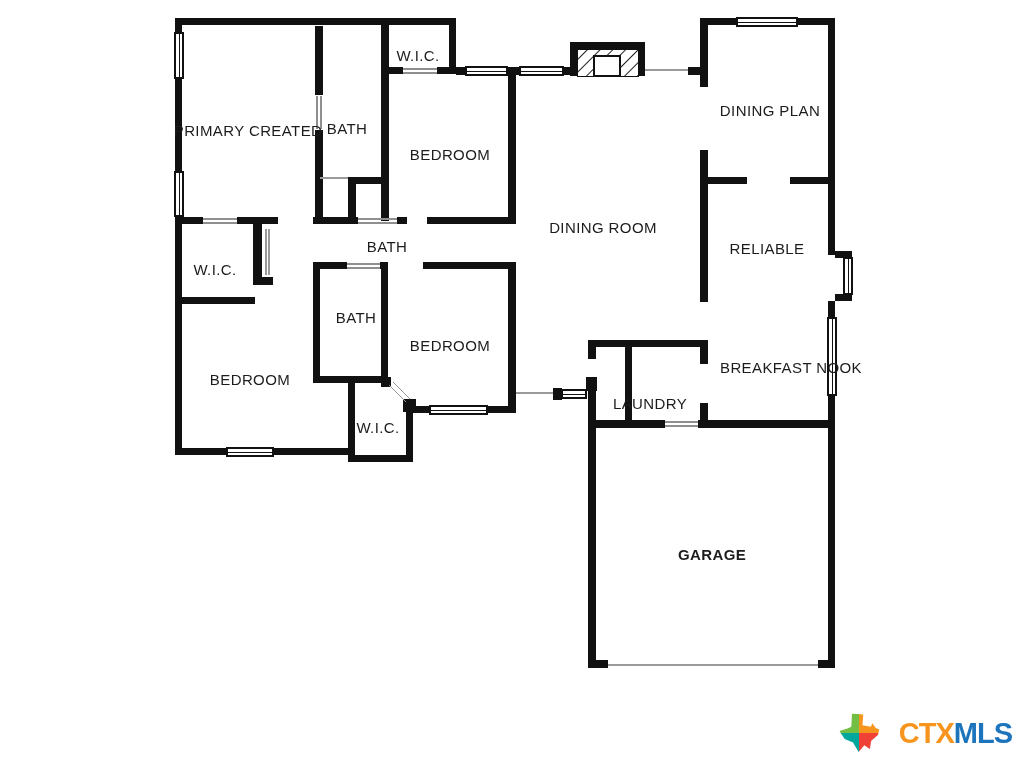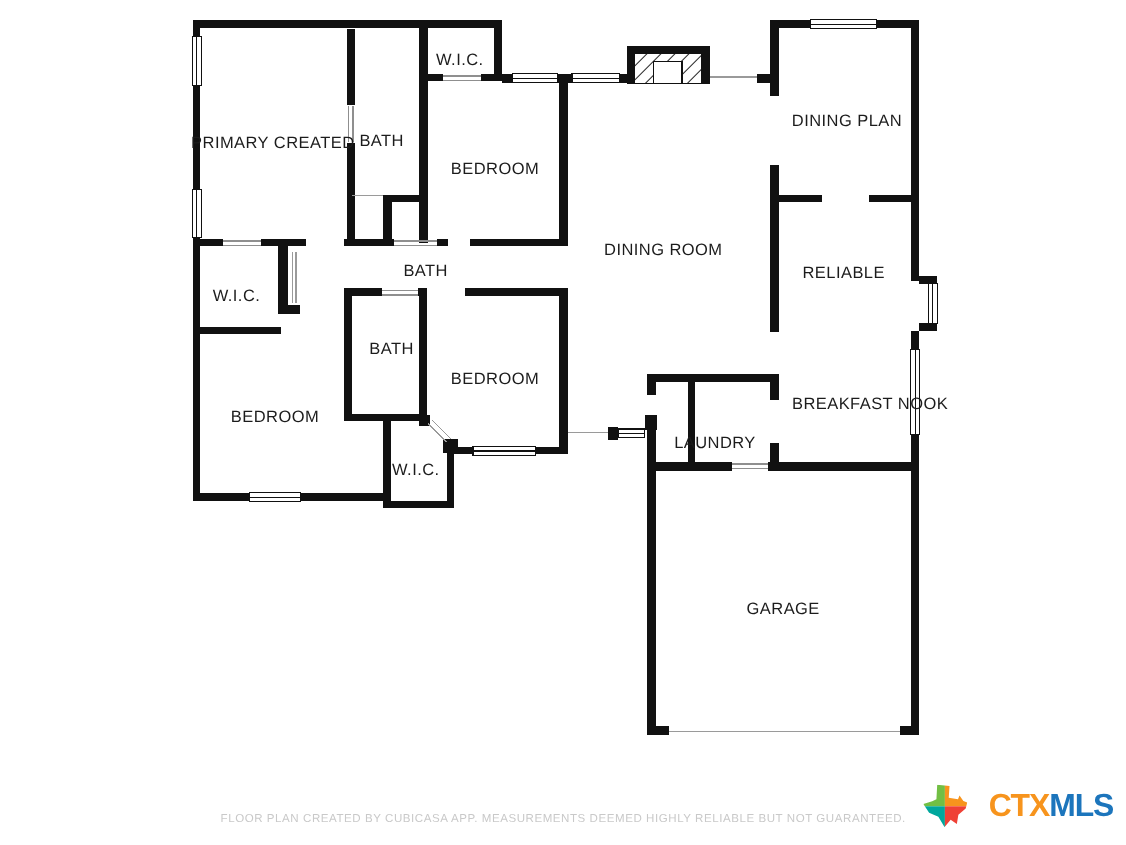--- a/index.html
+++ b/index.html
@@ -181,24 +181,23 @@
       <span class="room-label" style="left: 603px; top: 227px;">DINING ROOM</span>
       <span class="room-label" style="left: 387px; top: 246px;">BATH</span>
       <span class="room-label" style="left: 767px; top: 248px;">RELIABLE</span>
       <span class="room-label" style="left: 215px; top: 269px;">W.I.C.</span>
       <span class="room-label" style="left: 356px; top: 317px;">BATH</span>
       <span class="room-label" style="left: 450px; top: 345px;">BEDROOM</span>
       <span class="room-label" style="left: 769px; top: 367px; margin-left: 22px;">BREAKFAST NOOK</span>
       <span class="room-label" style="left: 250px; top: 379px;">BEDROOM</span>
       <span class="room-label" style="left: 650px; top: 391px; margin-top: 12px;">LAUNDRY</span>
       <span class="room-label" style="left: 378px; top: 427px;">W.I.C.</span>
-      <span class="room-label" style="left: 712px; top: 554px;">GARAGE</span>
+      <span class="room-label" style="left: 712px; top: 554px; font-weight: bold;">GARAGE</span>
     </div>
 
-  <div id="footer-disclaimer">FLOOR PLAN CREATED BY CUBICASA APP. MEASUREMENTS DEEMED HIGHLY RELIABLE BUT NOT GUARANTEED.</div>
 
   <div id="brand-logo">
     <svg width="42" height="42" viewBox="0 0 60 60" aria-hidden="true">
       <g clip-path="url(#texas-clip)">
         <rect x="0" y="0" width="30" height="30" fill="#72BF44"></rect>
         <rect x="30" y="0" width="30" height="30" fill="#F7941D"></rect>
         <rect x="0" y="30" width="30" height="30" fill="#00A79D"></rect>
         <rect x="30" y="30" width="30" height="30" fill="#EF4136"></rect>
       </g>
     </svg>

